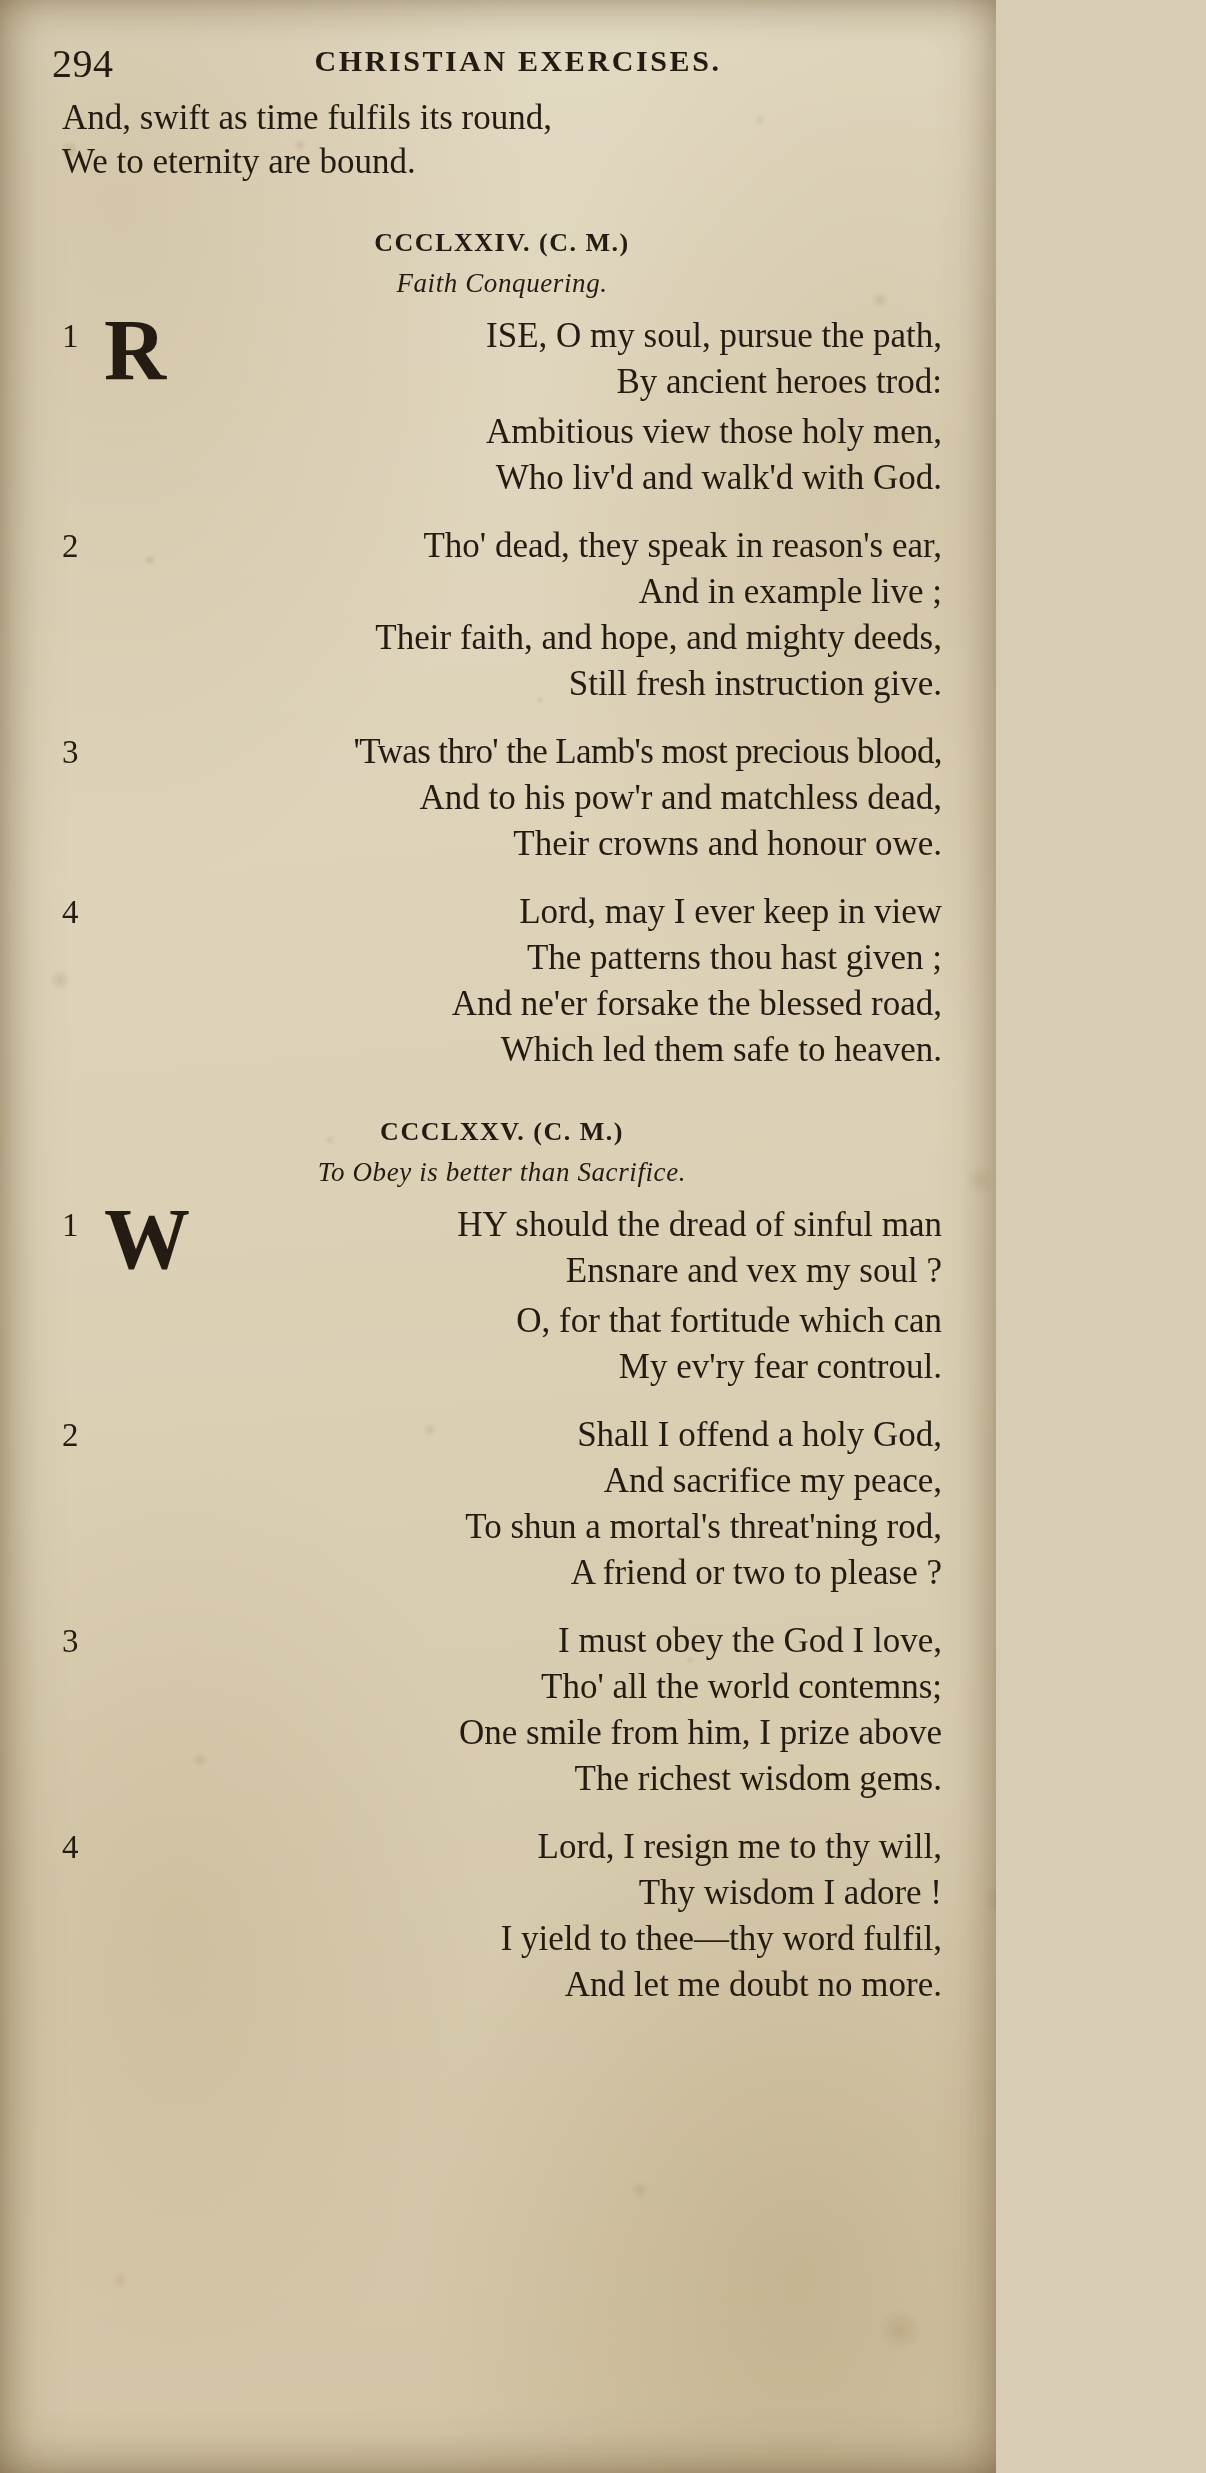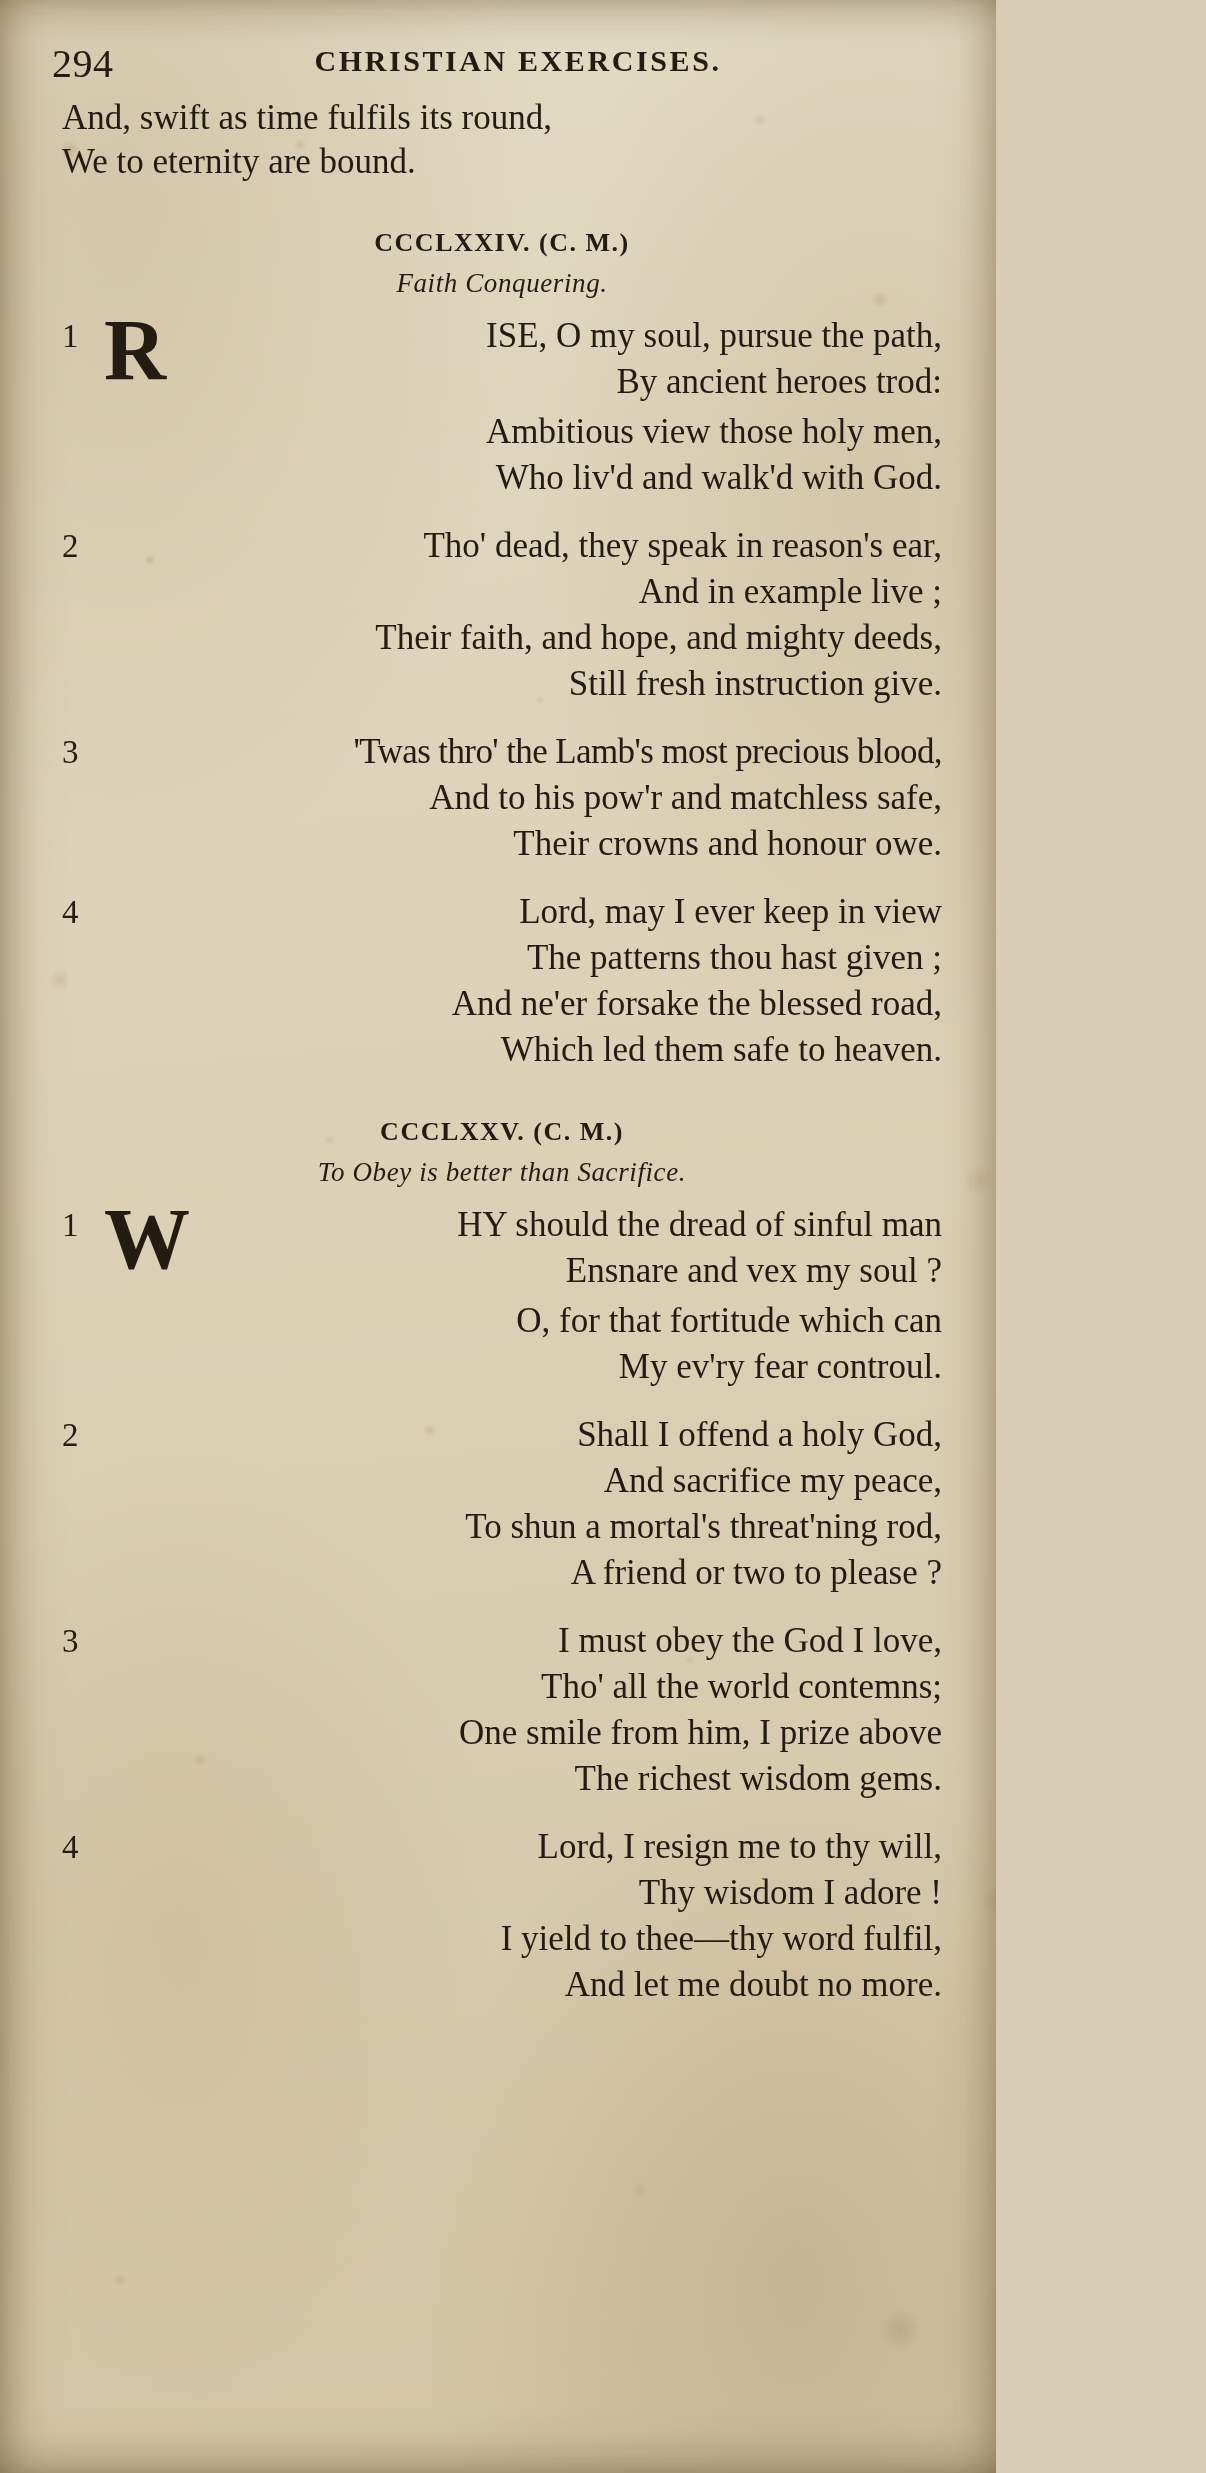--- a/index.html
+++ b/index.html
@@ -191,21 +191,21 @@
           <div class="line ind1">And in example live ;</div>
           <div class="line ind0">Their faith, and hope, and mighty deeds,</div>
           <div class="line ind1">Still fresh instruction give.</div>
         </div>
       </div>
 
       <div class="stanza">
         <div class="num">3</div>
         <div class="lines">
           <div class="line ind0 squeeze">'Twas thro' the Lamb's most precious blood,</div>
-          <div class="line ind0">And to his pow'r and matchless safe,</div>
+          <div class="line ind0">And to his pow'r and matchless dead,</div>
           <div class="line ind1">Their crowns and honour owe.</div>
         </div>
       </div>
 
       <div class="stanza">
         <div class="num">4</div>
         <div class="lines">
           <div class="line ind0">Lord, may I ever keep in view</div>
           <div class="line ind1">The patterns thou hast given ;</div>
           <div class="line ind0">And ne'er forsake the blessed road,</div>

